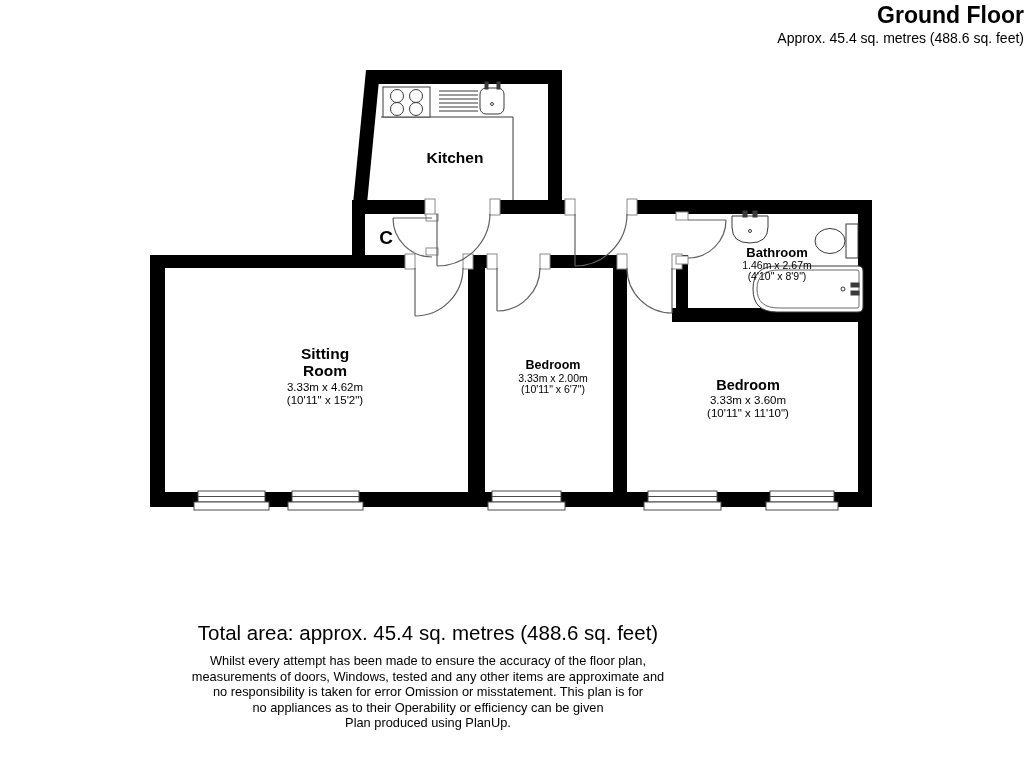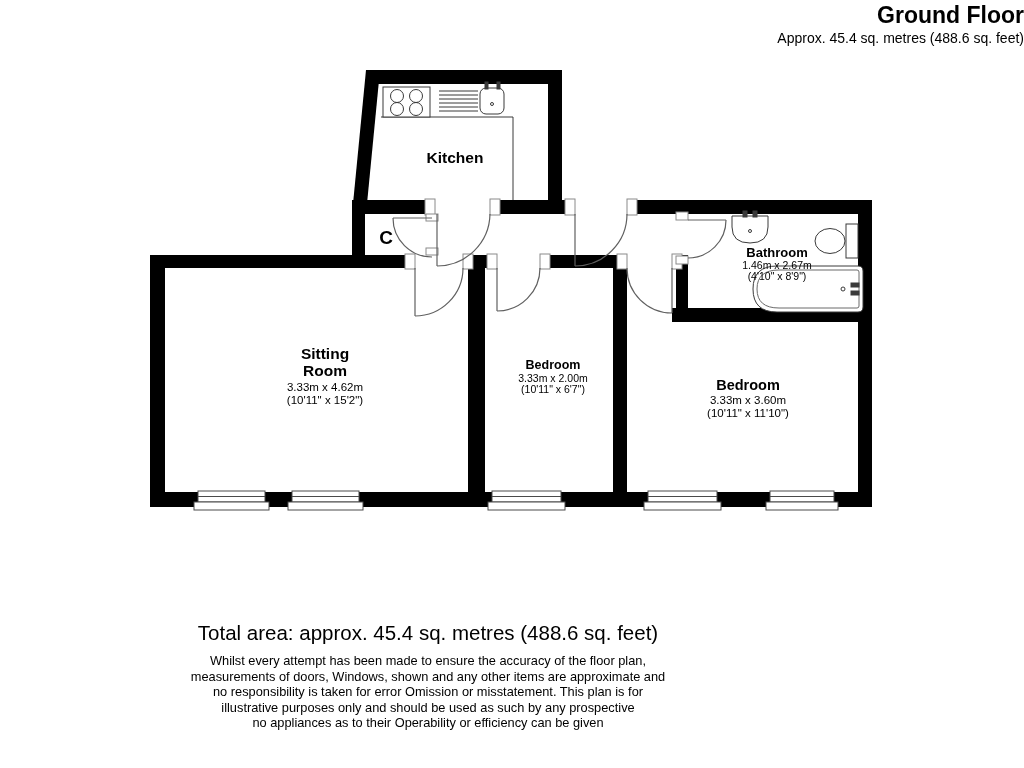--- a/index.html
+++ b/index.html
@@ -190,20 +190,20 @@
       <text class="roomname" x="777" y="257" font-size="13">Bathroom</text>
       <text x="777" y="269" font-size="10.5">1.46m x 2.67m</text>
       <text x="777" y="280" font-size="10.5">(4'10" x 8'9")</text>
     </g>
   </svg>
 
   <div class="ftr">
     <div class="total">Total area: approx. 45.4 sq. metres (488.6 sq. feet)</div>
     <div class="disclaimer">
       <div>Whilst every attempt has been made to ensure the accuracy of the floor plan,</div>
-      <div>measurements of doors, Windows, shown and any other items are approximate and</div>
+      <div>measurements of doors, Windows, tested and any other items are approximate and</div>
       <div>no responsibility is taken for error Omission or misstatement. This plan is for</div>
-      <div>illustrative purposes only and should be used as such by any prospective</div>
       <div>no appliances as to their Operability or efficiency can be given</div>
+      <div>Plan produced using PlanUp.</div>
     </div>
   </div>
 
 </div>
 
 </body></html>

